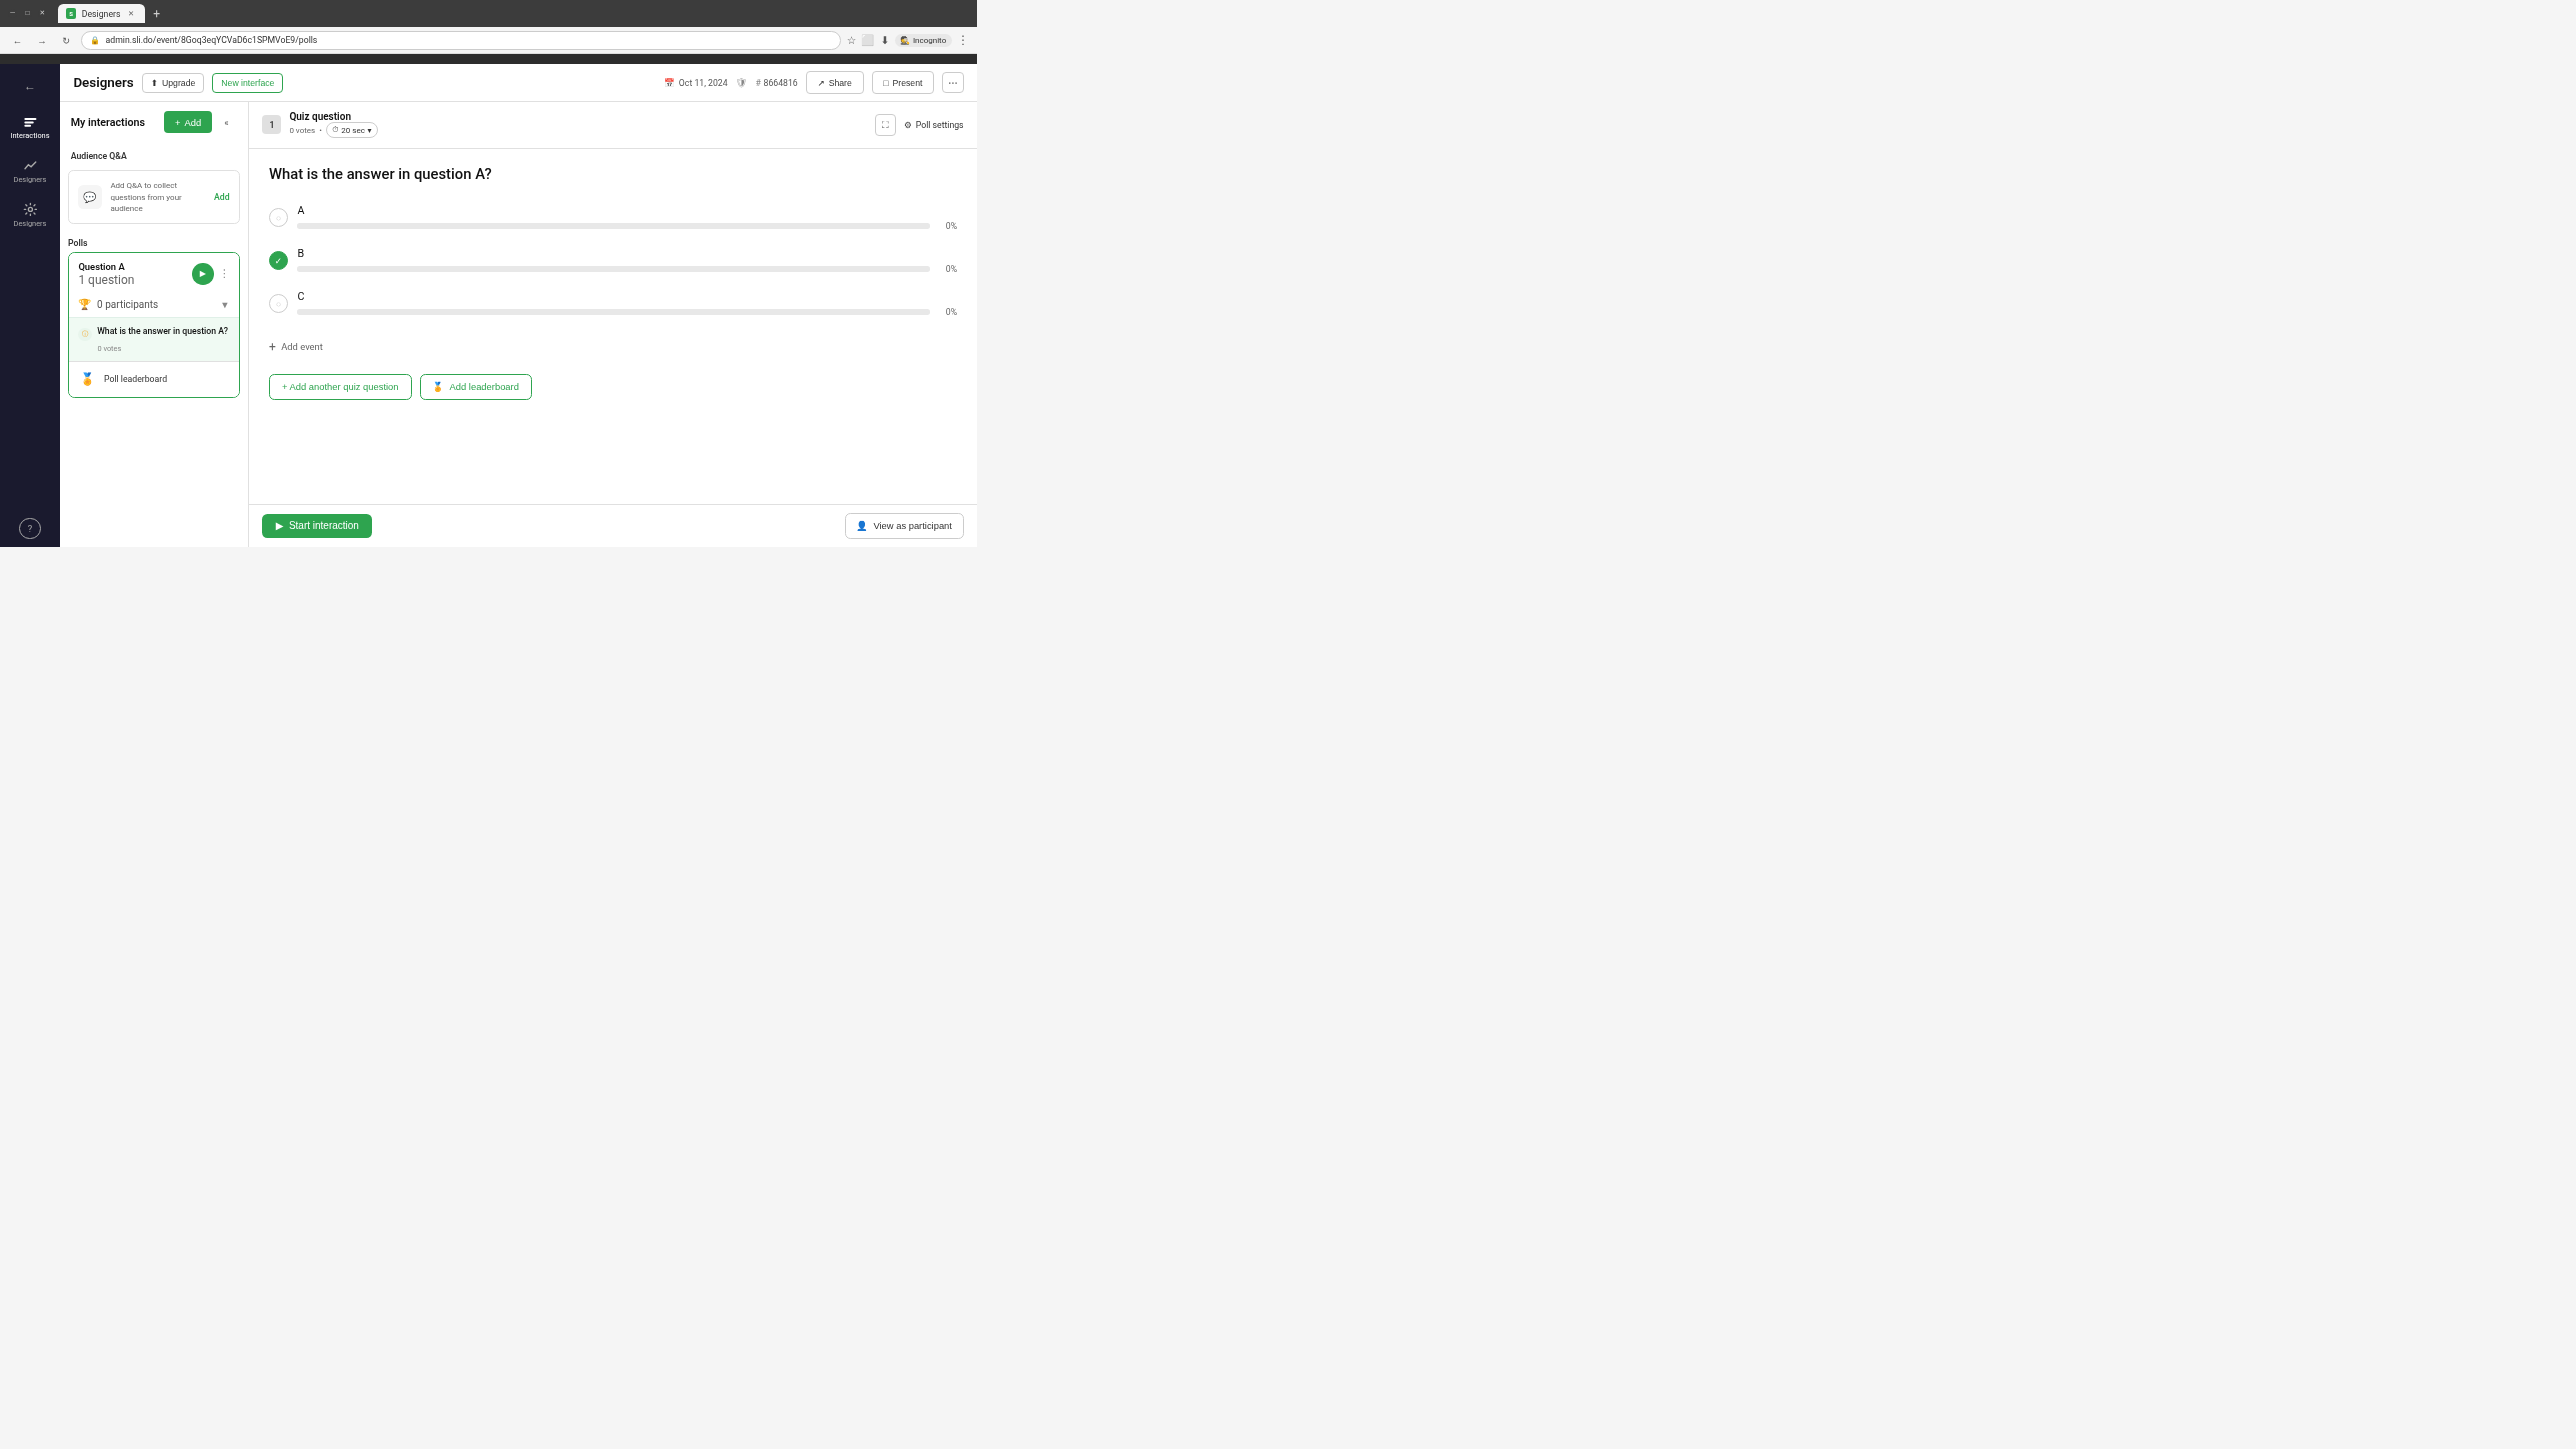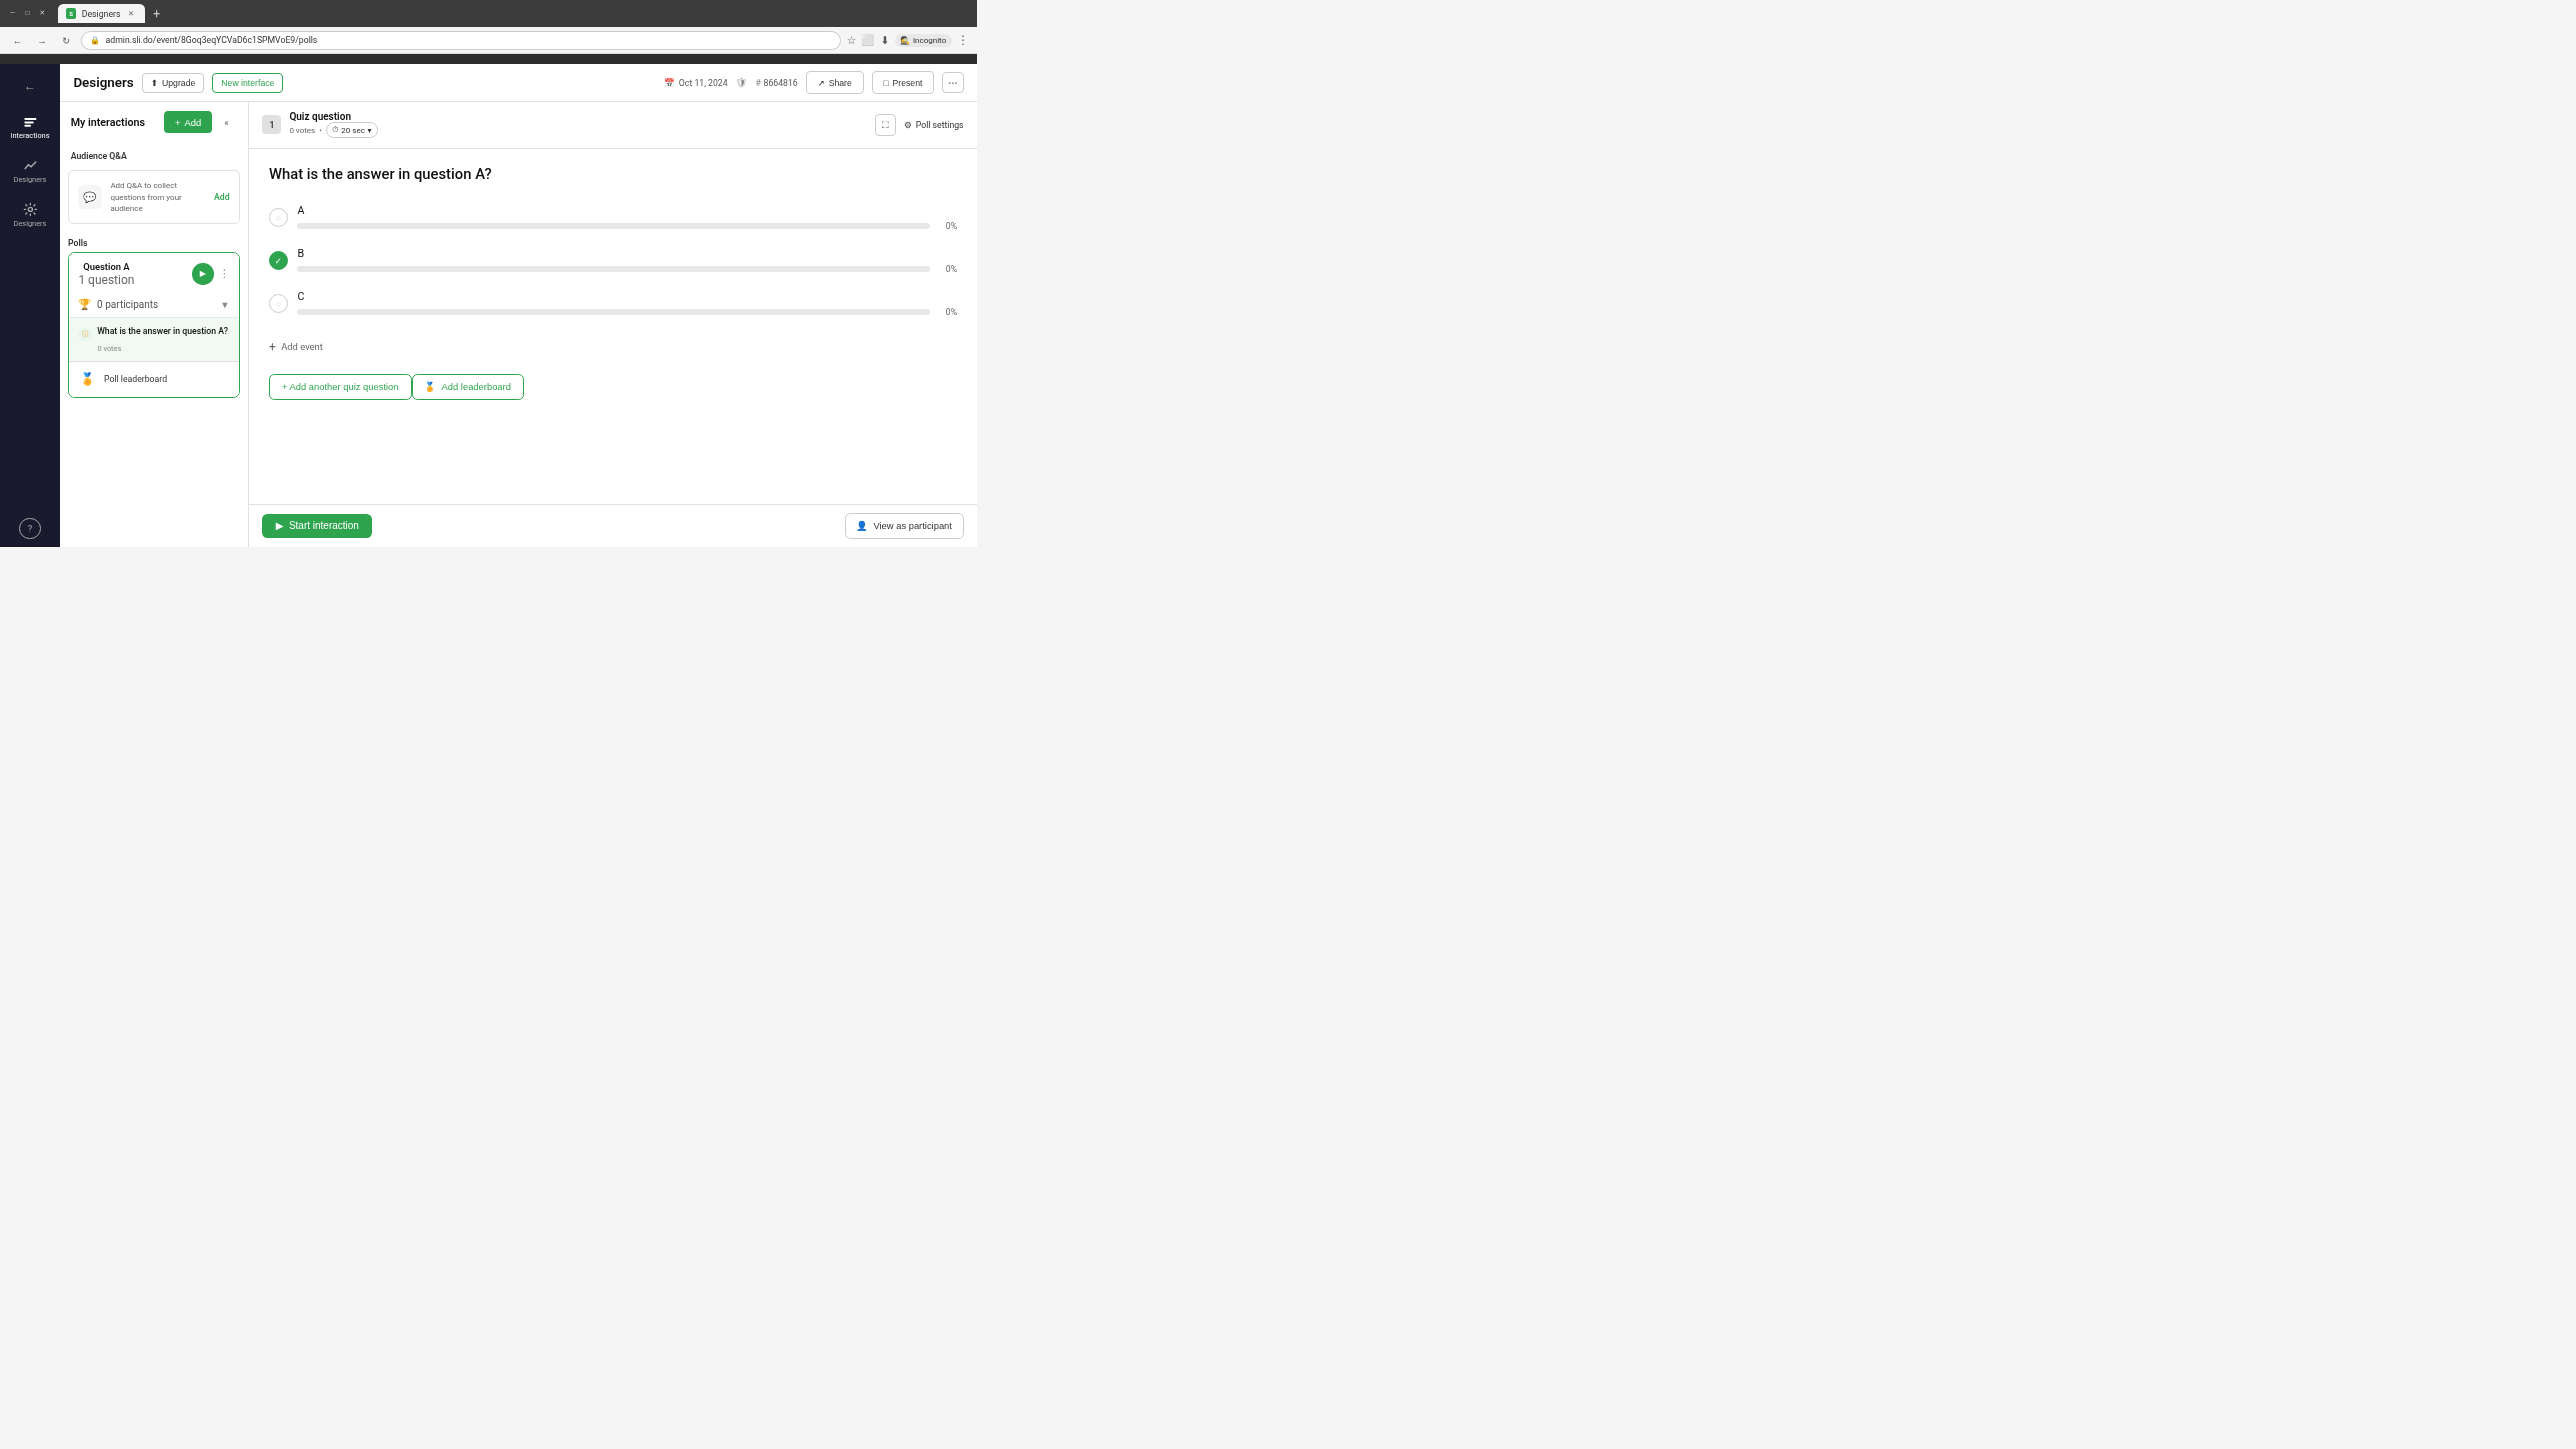--- a/index.html
+++ b/index.html
@@ -415,21 +415,20 @@
       border: 1.3px solid #2ea44f;
       border-radius: 6.7px;
       overflow: hidden;
     }
     .question-card-header {
       display: flex;
       align-items: center;
       justify-content: space-between;
       padding: 8px 9.4px;
       background: white;
-      text-align: center;
     }
     .question-card-title {
       font-size: 9.4px;
       font-weight: 600;
       color: #111;
     }
     .question-card-subtitle {
       font-size: 12px;
       color: #666;
       margin-top: 1.3px;
@@ -695,21 +694,21 @@
       color: #666;
       cursor: pointer;
       font-size: 9.4px;
       margin-bottom: 13.4px;
     }
 
     
     .bottom-actions {
       display: flex;
       align-items: flex-start;
-      gap: 0;
+      gap: 8px;
       margin-bottom: 10.7px;
     }
     .add-quiz-btn {
       display: flex;
       align-items: center;
       gap: 5.4px;
       padding: 6.7px 12px;
       border: 1.3px solid #2ea44f;
       border-radius: 5.4px;
       background: white;

